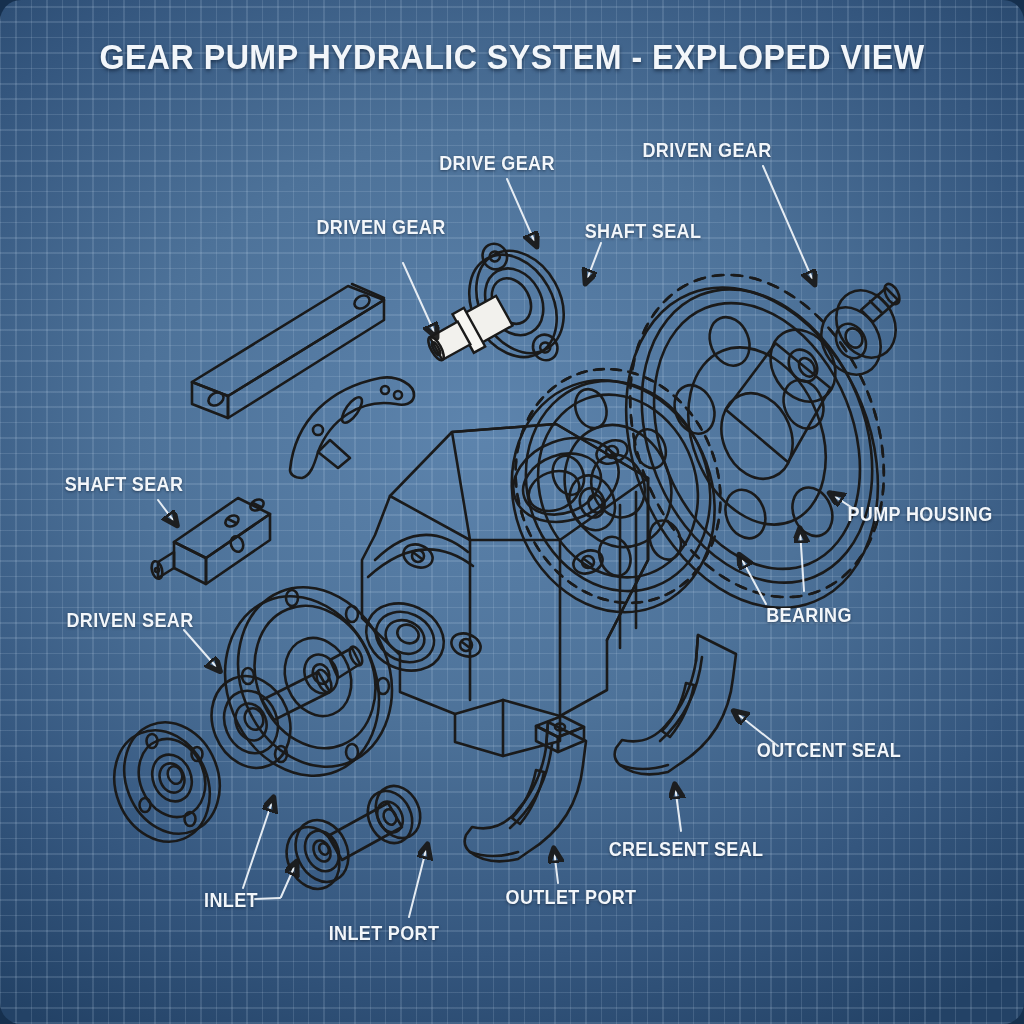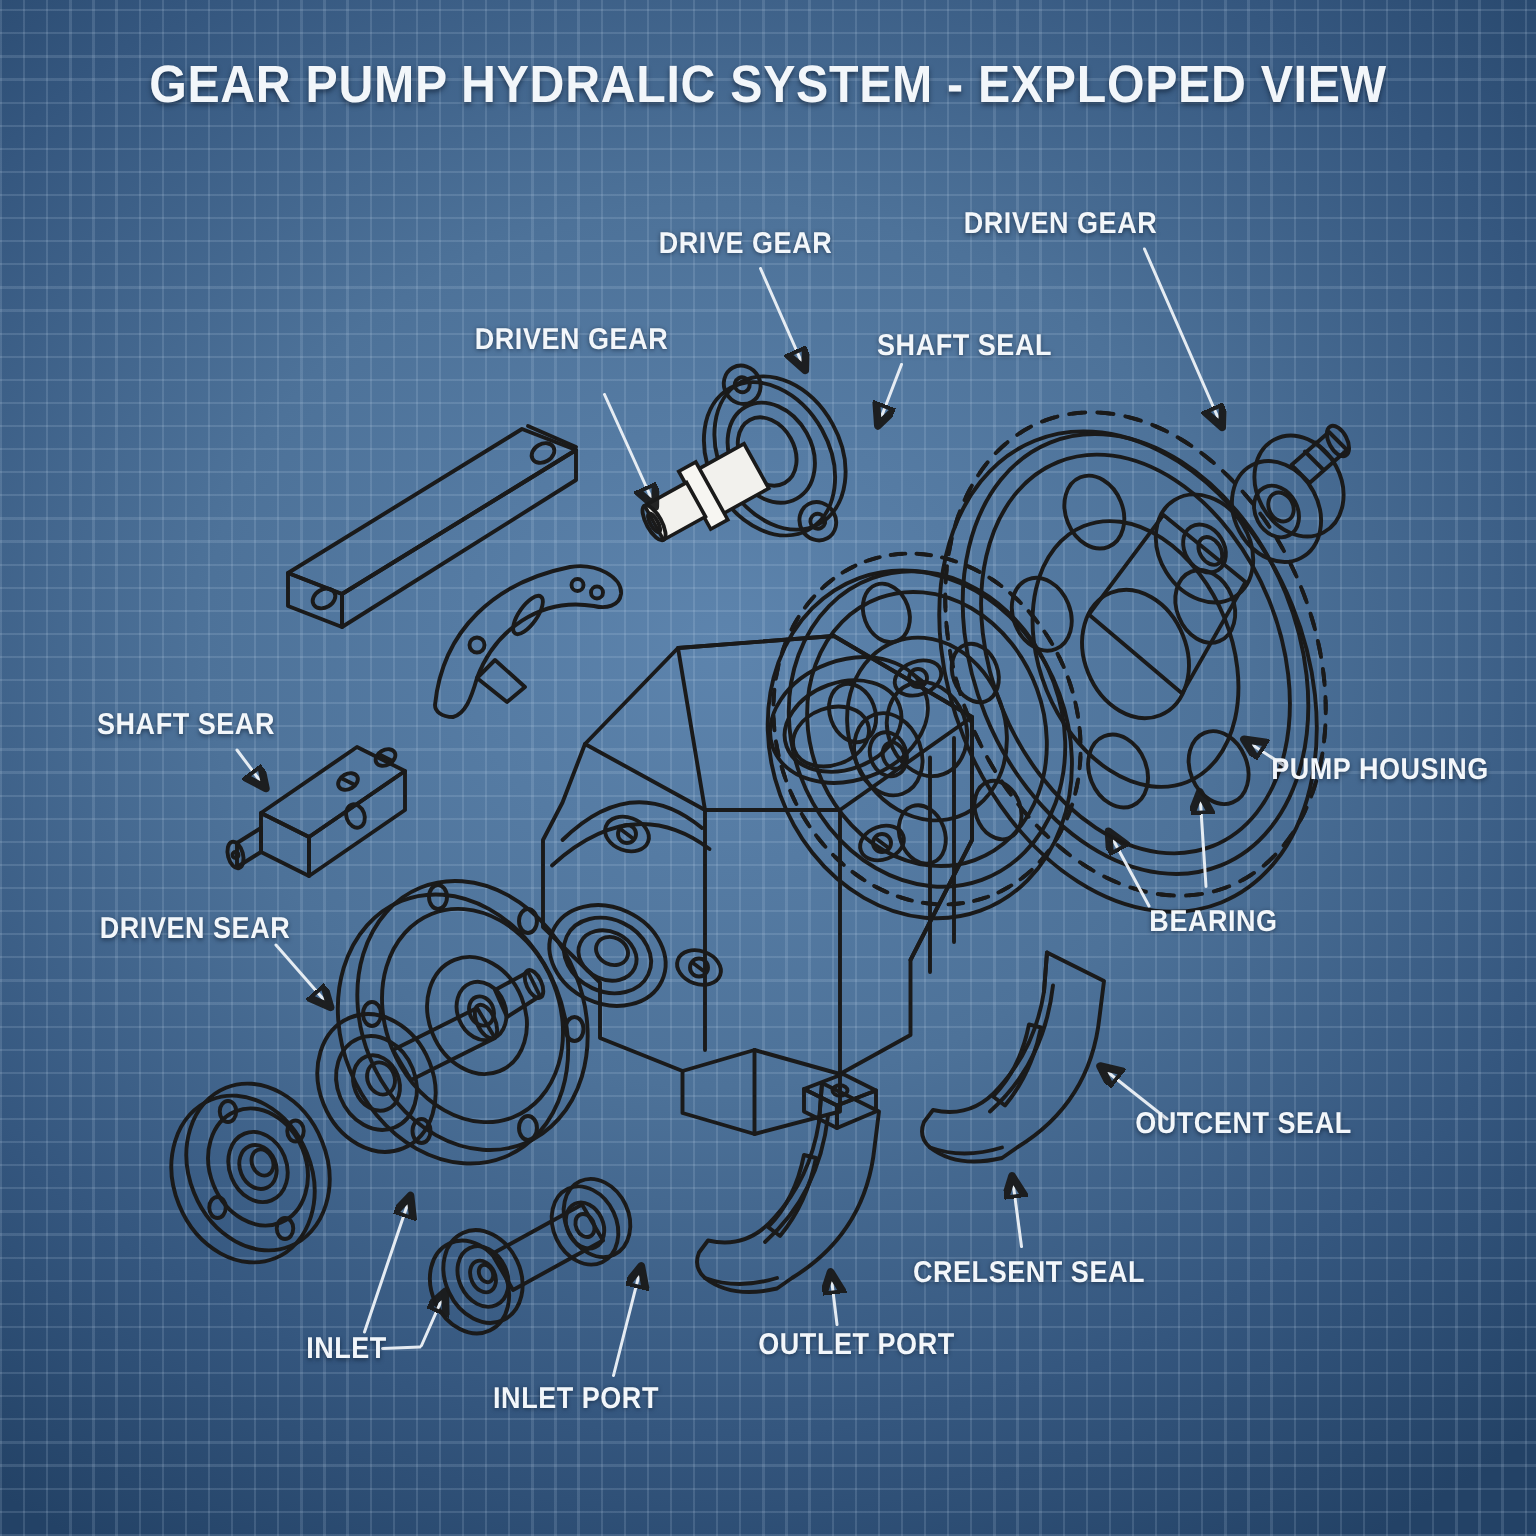--- a/index.html
+++ b/index.html
@@ -3,20 +3,21 @@
 <meta charset="utf-8">
 <style>
   html,body{margin:0;padding:0;background:#16304e;}
   .stage{
     position:relative;width:1024px;height:1024px;overflow:hidden;
     font-family:"Liberation Sans",sans-serif;
     background-image:
       repeating-linear-gradient(0deg, rgba(205,224,243,.15) 0 1.5px, transparent 1.5px 15.4px),
       repeating-linear-gradient(90deg, rgba(205,224,243,.15) 0 1.5px, transparent 1.5px 15.4px),
       radial-gradient(820px 700px at 47% 42%, #5d84ad 0%, #4d7299 42%, #34567e 75%, #234266 100%);
+    border-radius: 21px;
   }
   .art{position:absolute;left:0;top:0;}
   .art path,.art ellipse,.art polygon,.art line,.art circle{
     stroke:#1a1a1a;stroke-width:2.6;stroke-linejoin:round;stroke-linecap:round;fill:none;
   }
   .f-top{fill:#f7f6f2}
   .f-front{fill:#efeeea}
   .f-side{fill:#e7e6e2}
   .f-white{fill:#f7f6f2}
   .f-hole{fill:#b9cfe6}

